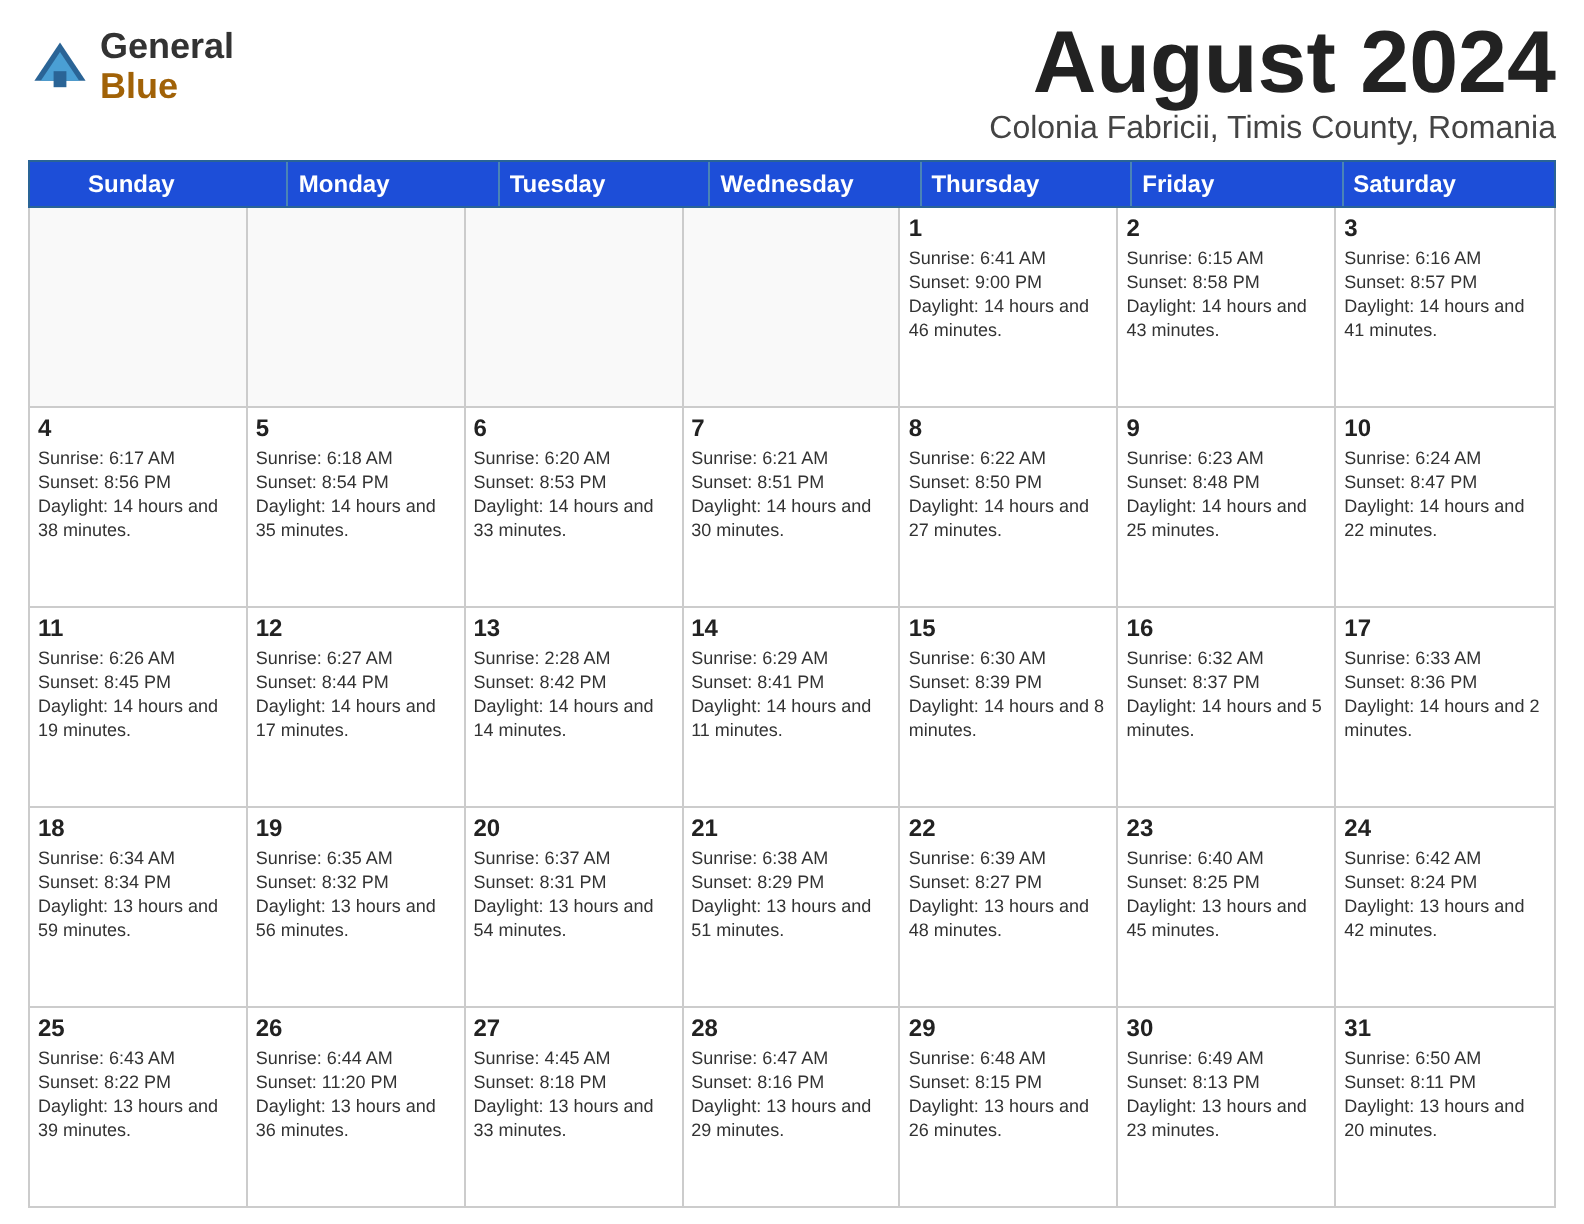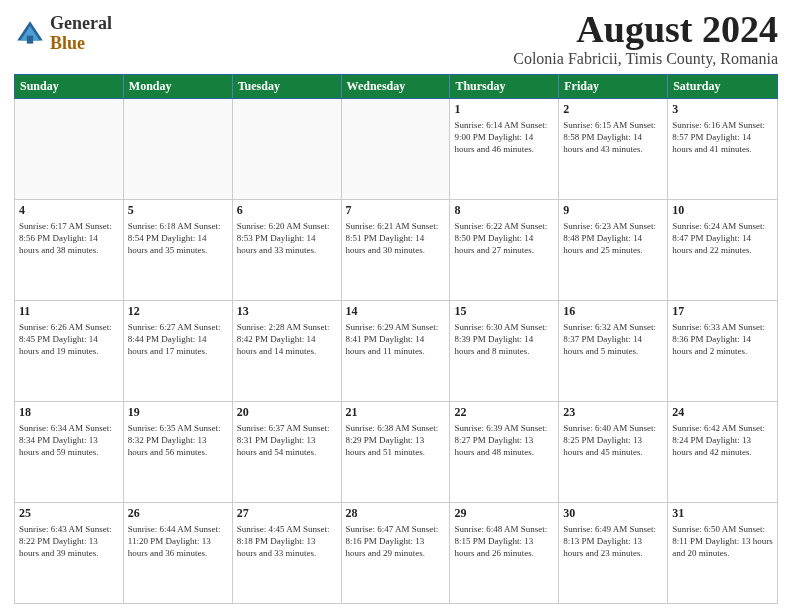--- a/index.html
+++ b/index.html
@@ -9,21 +9,20 @@
       width: 792px;
       height: 612px;
       overflow: hidden;
     }
     .page {
       width: 792px;
       height: 612px;
       display: flex;
       flex-direction: column;
       padding: 10px 14px 8px 14px;
-      font-family: Liberation Serif, serif;
     }
     .header {
       display: flex;
       align-items: flex-start;
       justify-content: space-between;
       margin-bottom: 6px;
     }
     .logo-area {
       display: flex;
       align-items: center;
@@ -38,40 +37,41 @@
     .logo-blue { color: #a16207; }
     .logo-icon {
       width: 32px;
       height: 32px;
       margin-right: 4px;
     }
     .title-area {
       text-align: right;
     }
     .month-title {
-      font-size: 38px;
+      font-size: 44px;
       font-weight: bold;
       color: #222;
       line-height: 1;
     }
     .location-title {
       font-size: 16px;
       color: #444;
       margin-top: 2px;
     }
     .calendar {
       flex: 1;
       display: flex;
       flex-direction: column;
     }
     .cal-header-row {
       display: grid;
       grid-template-columns: repeat(7, 1fr);
-      background: #15803d;
+      background: #1d4ed8;
       border: 1px solid #2a6496;
+      padding-left: 24px;
     }
     .cal-header-cell {
       color: #fff;
       font-size: 12px;
       font-weight: bold;
       padding: 4px 5px;
       text-align: left;
       border-right: 1px solid #4a84b6;
     }
     .cal-header-cell:last-child { border-right: none; }
@@ -147,21 +147,21 @@
         <div class="cal-header-cell">Saturday</div>
       </div>
     <div class="cal-body">
     <div class="cal-week">
           <div class="cal-cell empty"></div>
           <div class="cal-cell empty"></div>
           <div class="cal-cell empty"></div>
           <div class="cal-cell empty"></div>
           <div class="cal-cell">
             <div class="day-number">1</div>
-            <div class="day-info">Sunrise: 6:14 AM
+            <div class="day-info">Sunrise: 6:41 AM
 Sunset: 9:00 PM
 Daylight: 14 hours and 46 minutes.</div>
           </div>
           <div class="cal-cell">
             <div class="day-number">2</div>
             <div class="day-info">Sunrise: 6:15 AM
 Sunset: 8:58 PM
 Daylight: 14 hours and 43 minutes.</div>
           </div>
           <div class="cal-cell">

